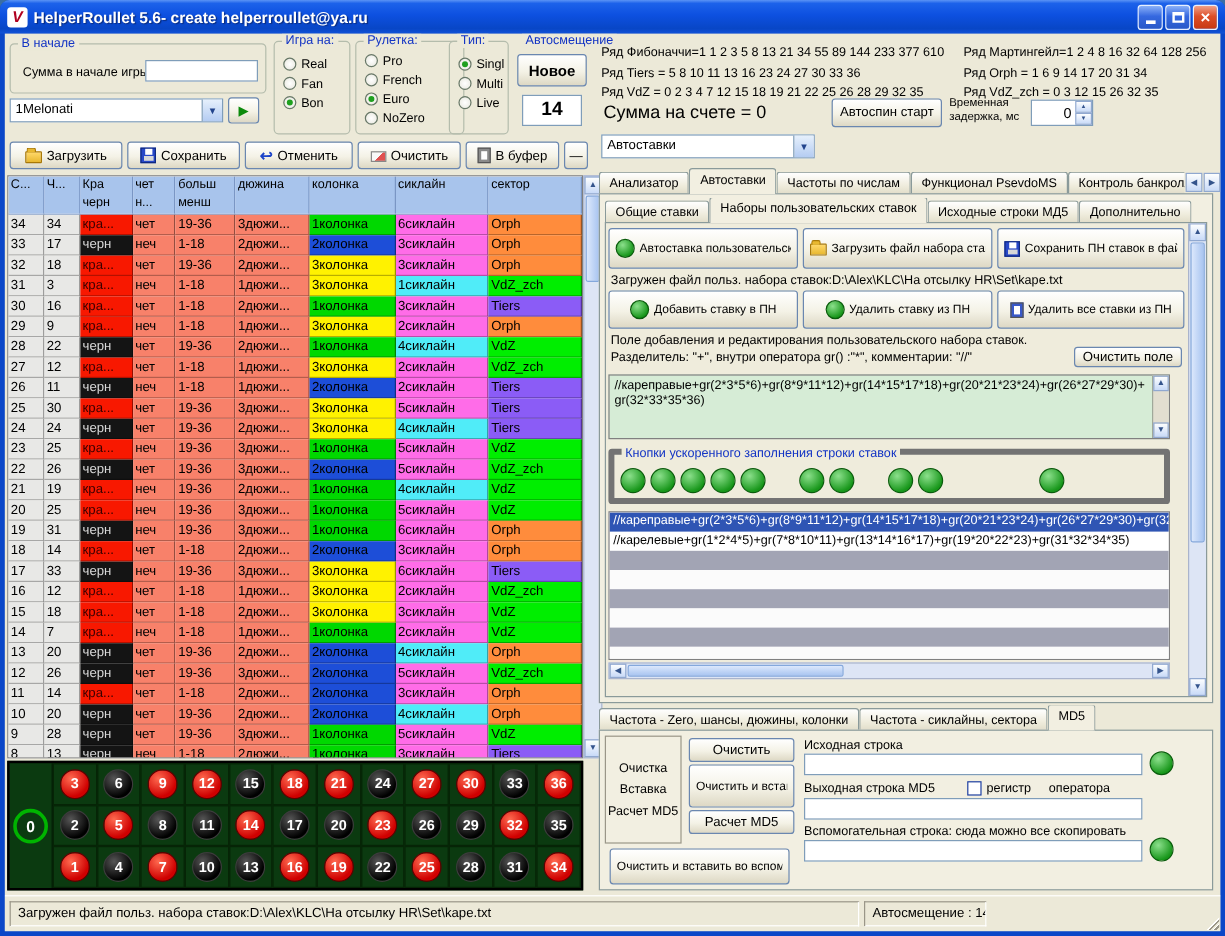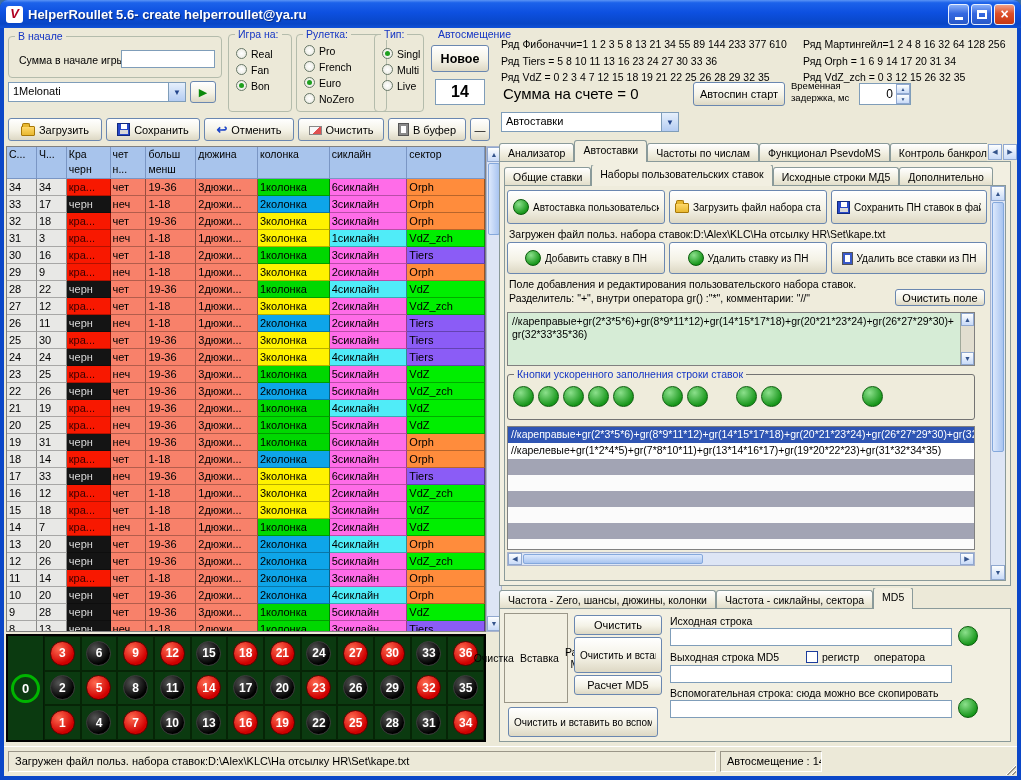--- a/index.html
+++ b/index.html
@@ -53,21 +53,21 @@
 .ht-head{display:flex;height:32px;border-bottom:1px solid #7a96c4}
 .hcell{background:#a8c4ec;border-right:1px solid #7a96c4;font-size:10.5px;padding:0 2px;overflow:hidden;white-space:nowrap}
 .hcell div{line-height:15px}
 .ht-row{display:flex;height:17px}
 .tcell{height:17px;line-height:16px;padding:0 2px;border-right:1px solid rgba(0,0,0,.4);border-bottom:1px solid rgba(0,0,0,.28);white-space:nowrap;overflow:hidden}
 .w0{width:30px}.w1{width:30px}.w2{width:44px}.w3{width:36px}.w4{width:50px}.w5{width:62px}.w6{width:72px}.w7{width:78px}.w8{width:78px}
 .cnum{background:#e8e8e6}
 .csalmon{background:#f8816a}
 .cell-red{background:#f81800;color:#3a0000}
 .cell-black{background:#141414;color:#d8d8d8}
-.colx1{background:#00d800}.colx2{background:#0ea5e9}.colx3{background:#fff200}
+.colx1{background:#00d800}.colx2{background:#1d4ed8}.colx3{background:#fff200}
 .six-cyan{background:#50ecf8}.six-pink{background:#ff6ce8}
 .sec-orange{background:#ff8c3c}.sec-cyan{background:#8b5cf6}.sec-green{background:#00ee00}
 
 .vscroll{position:absolute;left:482px;top:118px;width:16px;height:486px;background:#dde5f5;border:1px solid #aab4cc;display:flex;flex-direction:column}
 .sbb{height:15px;background:linear-gradient(180deg,#fdfefe,#c8daf8);border:1px solid #90a8d0;font-size:7px;color:#34548c;display:flex;align-items:center;justify-content:center;flex:none}
 .sb-thumb{height:72px;margin:1px;background:linear-gradient(90deg,#dce8fc,#a8c4f0);border:1px solid #84a8dc;border-radius:2px}
 .sb-fill{flex:1}
 
 .board{position:absolute;left:2px;top:606px;width:480px;height:108px;background:#0b3a10;border:2px solid #000;display:flex}
 .zero-cell{width:36px;display:flex;align-items:center;justify-content:center;border-right:1px solid #041c06}
@@ -99,41 +99,41 @@
 .spanel{position:absolute;left:4px;top:23px;width:502px;height:396px;border:1px solid #8a9a9a;background:#efecdc;overflow:hidden}
 .spanel .btn{position:absolute}
 .two-line{display:flex;flex-direction:column;line-height:11px;font-size:10px;text-align:left;overflow:hidden}
 .filetext{position:absolute;left:4px;top:42px;font-size:10.5px;white-space:nowrap;overflow:hidden;width:462px}
 .hint1{position:absolute;left:4px;top:92px;font-size:10.5px;white-space:nowrap;width:470px;overflow:hidden}
 .hint2{position:absolute;left:4px;top:106px;font-size:10.5px;white-space:nowrap;width:384px;overflow:hidden}
 .clear-field{left:390px;top:103px;width:90px;height:17px;font-size:11px}
 .betedit{position:absolute;left:2px;top:126px;width:468px;height:54px;border:1px solid #808080;background:#d6ecd6;font-size:10.5px;line-height:13px;padding:2px 17px 2px 4px;word-break:break-all;overflow:hidden}
 .mini-scroll{position:absolute;left:455px;top:127px;width:14px;height:52px;background:#e2ded0;border-left:1px solid #a0a89a;display:flex;flex-direction:column;justify-content:space-between}
 .mini-scroll .sbb{height:13px}
-.qgroup{position:absolute;left:2px;top:188px;width:468px;height:46px;border:1px solid #737373;border-radius:3px}
+.qgroup{position:absolute;left:2px;top:188px;width:468px;height:46px;border:5px solid #737373;border-radius:3px}
 .qb-row{display:flex;gap:4px;padding:11px 0 0 5px}
 .qb{width:21px;height:21px;border-radius:50%;background:radial-gradient(circle at 35% 30%,#8ce08c,#17961a 72%);border:1px solid #0a5c0c;flex:none}
 .qb:nth-child(6){margin-left:24px}
 .qb:nth-child(8){margin-left:24px}
 .qb:nth-child(10){margin-left:76px}
 .betlist{position:absolute;left:2px;top:240px;width:468px;height:124px;border:1px solid #808080;background:#fff;overflow:hidden;font-size:10.5px}
 .bl-item{height:16px;line-height:15px;padding:0 3px;white-space:nowrap;overflow:hidden}
 .bl-item.sel{background:#2f55b4;color:#fff}
 .bl-a{height:16px;background:#a2a4b4}
 .bl-b{height:16px;background:#fbfbfb}
 .hscroll{position:absolute;left:2px;top:366px;width:468px;height:14px;background:#dde5f5;border:1px solid #aab4cc;display:flex}
 .hscroll .sbb{width:14px;height:12px}
 .hs-thumb{width:180px;margin:1px;background:linear-gradient(180deg,#dce8fc,#a8c4f0);border:1px solid #84a8dc;border-radius:2px}
 .svscroll{position:absolute;right:0;top:0;width:15px;height:394px;background:#dde5f5;border-left:1px solid #aab4cc;display:flex;flex-direction:column}
 .svscroll .sb-thumb{height:250px}
 
 .ftabs{position:absolute;left:2px;top:560px;width:512px;height:21px;display:flex;overflow:hidden;align-items:flex-end}
 .fpanel{position:absolute;left:2px;top:580px;width:512px;height:134px;background:#f2efe1;border:1px solid #8a9a9a}
 .fpanel .btn{position:absolute}
-.action-box{position:absolute;left:4px;top:4px;width:64px;height:90px;border:1px solid #9a9688;font-size:10.5px;display:flex;flex-direction:row;align-items:center;justify-content:center;text-align:center;gap:6px}
+.action-box{position:absolute;left:4px;top:4px;width:64px;height:90px;border:1px solid #9a9688;font-size:10.5px;display:flex;flex-direction:column;align-items:center;justify-content:center;text-align:center;gap:6px}
 .md5-label{position:absolute;font-size:10.5px;white-space:nowrap}
 .md5-input{position:absolute;width:282px;height:18px}
 .cb{position:absolute;width:12px;height:12px;border:1px solid #1c3c9c;background:#fff}
 .md5-gbtn{position:absolute}
 
 .statusbar{position:absolute;left:0;top:718px;width:1013px;height:30px;background:#ece9d8;border-top:1px solid #fff;display:flex;gap:4px;padding:4px 4px;font-size:11px}
 .sb-panel{border:1px solid;border-color:#9a9688 #fff #fff #9a9688;padding:3px 6px;white-space:nowrap;overflow:hidden}
 .sp1{width:708px}.sp2{width:102px}.sp3{flex:1}
 .grip{position:absolute;right:1px;bottom:1px;width:13px;height:13px;background:
 linear-gradient(135deg,transparent 0 60%,#fff 60% 65%,#9a9688 65% 72%,transparent 72% 78%,#fff 78% 83%,#9a9688 83% 90%,transparent 90%)}

